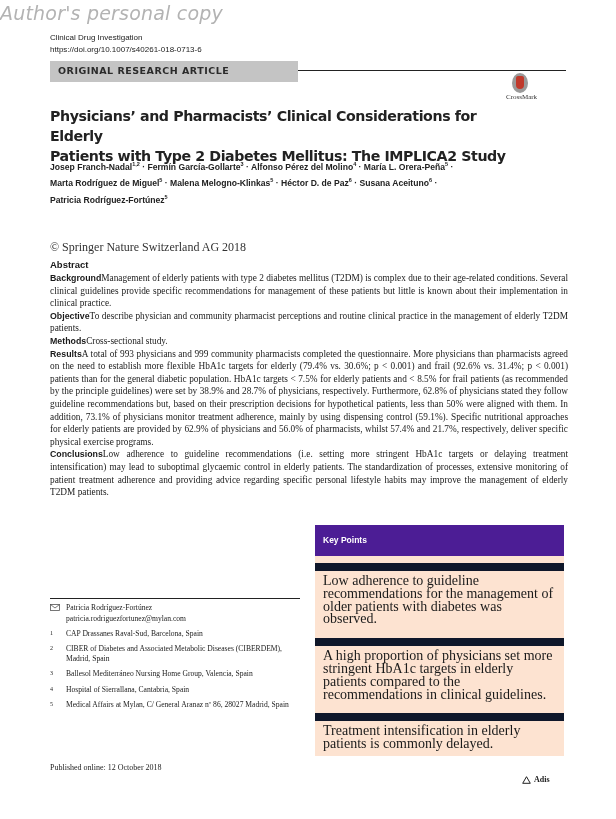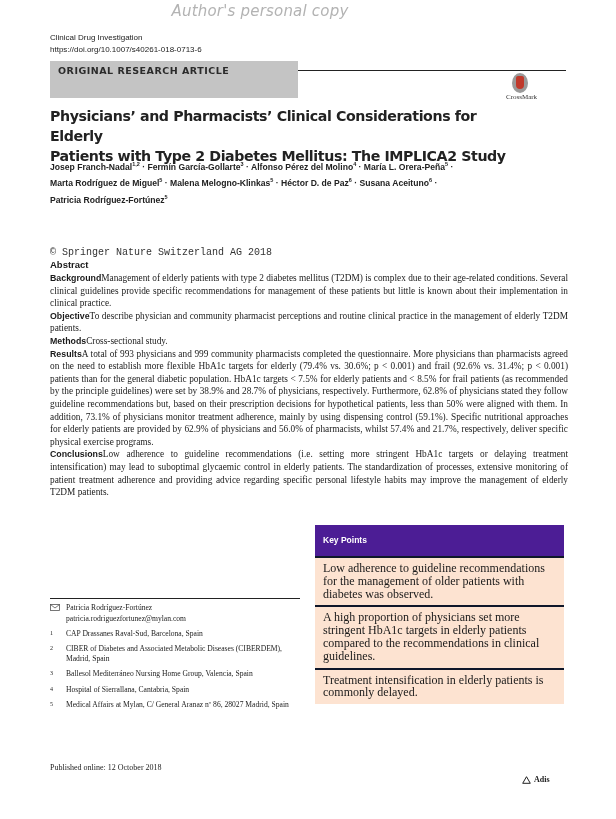--- a/index.html
+++ b/index.html
@@ -1,37 +1,37 @@
 <!DOCTYPE html>
 <html><head>
 <meta charset="utf-8">
 <style>
   html, body { margin: 0; padding: 0; background: #ffffff; }
   body { width: 616px; height: 819px; position: relative; overflow: hidden; color: #1a1a1a; font-family: "Liberation Serif", serif; }
   .abs { position: absolute; }
-  .watermark { left: 0; width: 520px; top: 2px; text-align: center; font-family: "DejaVu Sans", sans-serif; font-style: italic; font-size: 15px; color: #b3b3b3; letter-spacing: 0.2px; }
+  .watermark { left: 0; width: 520px; top: 2px; text-align: left; font-family: "DejaVu Sans", sans-serif; font-style: italic; font-size: 19px; color: #b3b3b3; letter-spacing: 0.2px; }
   .journal { left: 50px; top: 32px; font-family: "Liberation Sans", sans-serif; font-size: 8px; line-height: 11.5px; color: #222; }
-  .banner { left: 50px; top: 61px; width: 248px; height: 37px; background: #c4c4c4; }
+  .banner { left: 50px; top: 61px; width: 248px; height: 21px; background: #c4c4c4; }
   .banner span { position: absolute; left: 8px; top: 4px; font-family: "DejaVu Sans", sans-serif; font-weight: bold; font-size: 9.5px; letter-spacing: 0.5px; color: #2b2b2b; }
   .rule-top { left: 298px; top: 70px; width: 268px; height: 1px; background: #222; }
   .crossmark { left: 506px; top: 73px; display: flex; align-items: center; flex-direction: column; }
   .crossmark .logo { width: 16px; height: 20px; border-radius: 50%; background: #9a9a9a; position: relative; margin-right: 3px; }
   .crossmark .logo::after { content: ""; position: absolute; left: 4px; top: 3px; width: 8px; height: 13px; background: #c0392b; border-radius: 2px 2px 4px 4px; }
   .crossmark .label { font-size: 7px; color: #333; font-family: "Liberation Serif", serif; }
   .title { left: 50px; top: 106px; width: 460px; font-family: "DejaVu Sans", sans-serif; font-weight: bold; font-size: 14.2px; line-height: 20px; color: #222; letter-spacing: -0.4px; }
   .authors { left: 50px; top: 158px; width: 530px; font-family: "Liberation Sans", sans-serif; font-weight: bold; font-size: 8.6px; line-height: 13.6px; color: #222; }
   .authors sup { font-size: 5.5px; }
-  .copyright { left: 50px; top: 247px; font-family: Liberation Mono, monospace; font-size: 10px; color: #333; }
+  .copyright { left: 50px; top: 240px; font-family: Liberation Serif, serif; font-size: 12px; color: #333; }
   .abstract { left: 50px; top: 259px; width: 518px; font-size: 9.3px; line-height: 12.6px; text-align: justify; }
   .abstract h3 { margin: 0 0 1px 0; font-family: "Liberation Sans", sans-serif; font-weight: bold; font-size: 9.5px; line-height: 12px; }
   .abstract p { margin: 0; }
   .abstract .lab { font-family: "Liberation Sans", sans-serif; font-weight: bold; font-size: 8.8px; margin-right: 0; }
   .kp { left: 315px; top: 525px; width: 249px; background: #fde3d1; }
   .kp .hdr { height: 31px; background: #4c1d95; color: #fff; font-family: "Liberation Sans", sans-serif; font-weight: bold; font-size: 8.5px; line-height: 31px; padding-left: 8px; }
-  .kp .item { padding: 4px 8px 5px 8px; font-size: 12px; line-height: 12.8px; border-top: 2px solid #0f172a; }
+  .kp .item { padding: 4px 8px 5px 8px; font-size: 14px; line-height: 12.8px; border-top: 8px solid #0f172a; margin-top: 7px; }
   .kp .item:first-of-type { border-top: none; }
   .rule-notes { left: 50px; top: 598px; width: 250px; height: 1px; background: #222; }
   .notes { left: 50px; top: 603px; width: 250px; font-size: 7.6px; line-height: 10.6px; color: #222; }
   .note { display: flex; margin-bottom: 4.5px; }
   .note .mk { width: 16px; flex: none; font-size: 6px; line-height: 9px; }
   .note .mail { width: 16px; flex: none; }
   .note .mail svg { display: block; margin-top: 1px; }
   .footer-left { left: 50px; top: 763px; font-size: 8px; color: #222; }
   .footer-right { left: 522px; top: 763px; font-size: 8px; color: #222; display: flex; align-items: center; margin-top: 12px; }
   .footer-right svg { margin-right: 3px; }

